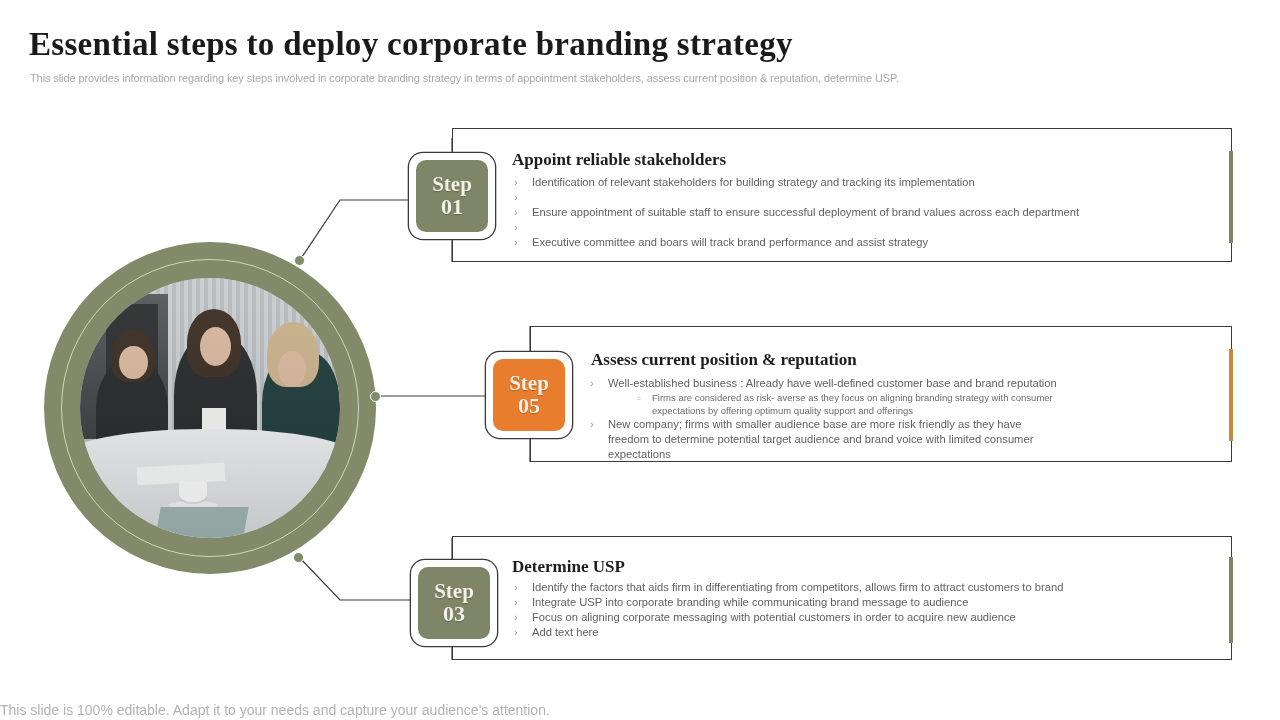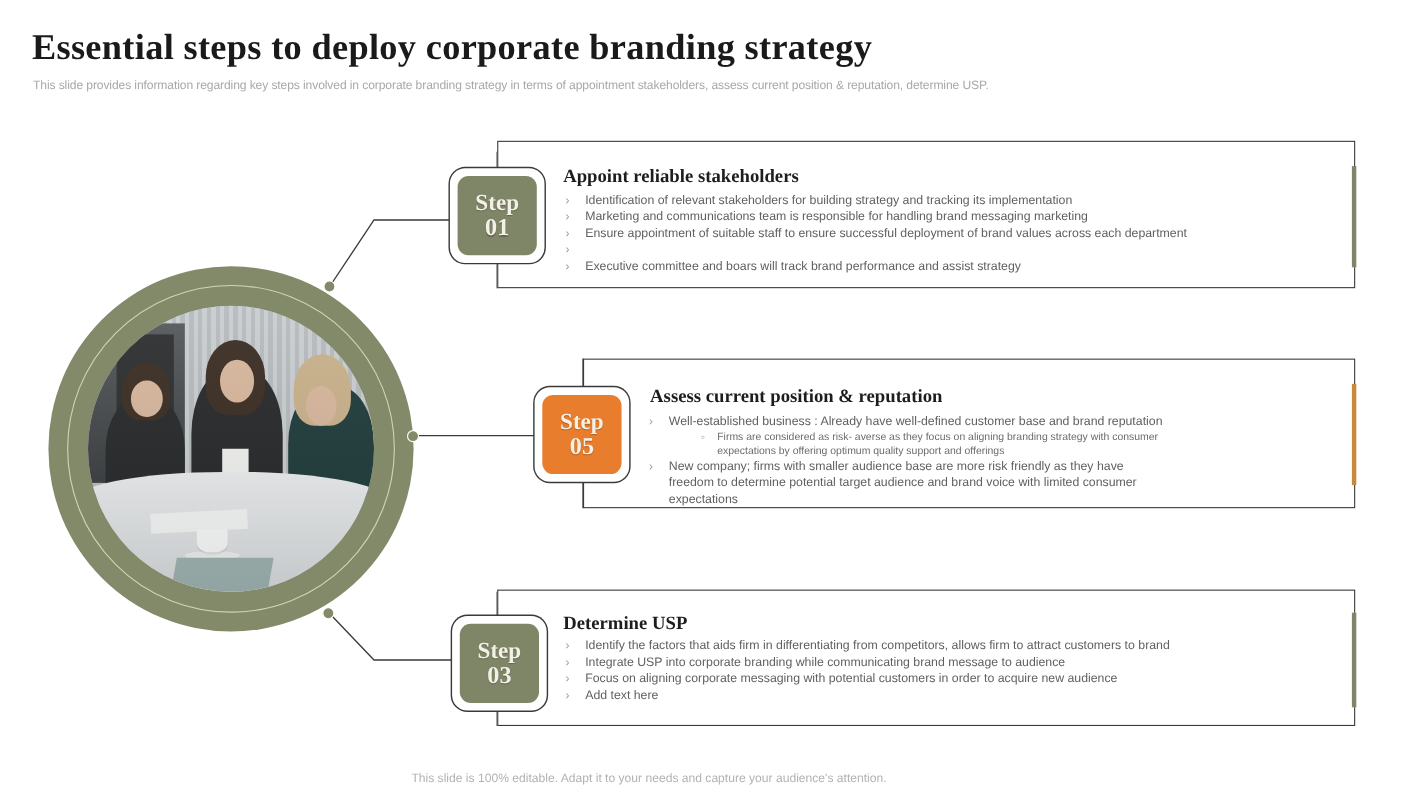--- a/index.html
+++ b/index.html
@@ -226,22 +226,22 @@
     max-width: 600px;
   }
   .b.sub .mark { width: 15px; flex: 0 0 15px; }
   .b.wrap { white-space: normal; max-width: 600px; }
 
   
   .footer {
     position: absolute;
     left: 0; top: 702px;
     width: 1180px;
-    text-align: center;
-    font-size: 11px;
+    text-align: left;
+    font-size: 14px;
     color: #b2b2b2;
   }
 </style>
 </head>
 <body>
 
 <div class="slide">
 
   <div class="title">Essential steps to deploy corporate branding strategy</div>
   <div class="subtitle">This slide provides information regarding key steps involved in corporate branding strategy in terms of appointment stakeholders, assess current position &amp; reputation, determine USP.</div>
@@ -305,21 +305,20 @@
 
     <div class="head" style="left:512px; top:150px;">Appoint reliable stakeholders</div>
 
     <div class="bullets" style="left:514px; top:175px;">
       <div class="b">
         <span class="mark">›</span>
         <span>Identification  of relevant stakeholders for building strategy  and tracking its implementation</span>
       </div>
       <div class="b">
         <span class="mark">›</span>
-        <span>Marketing  and communications team is responsible for handling brand messaging marketing</span>
       </div>
       <div class="b">
         <span class="mark">›</span>
         <span>Ensure appointment of suitable staff to ensure successful deployment of brand values across each department</span>
       </div>
       <div class="b">
         <span class="mark">›</span>
       </div>
       <div class="b">
         <span class="mark">›</span>

